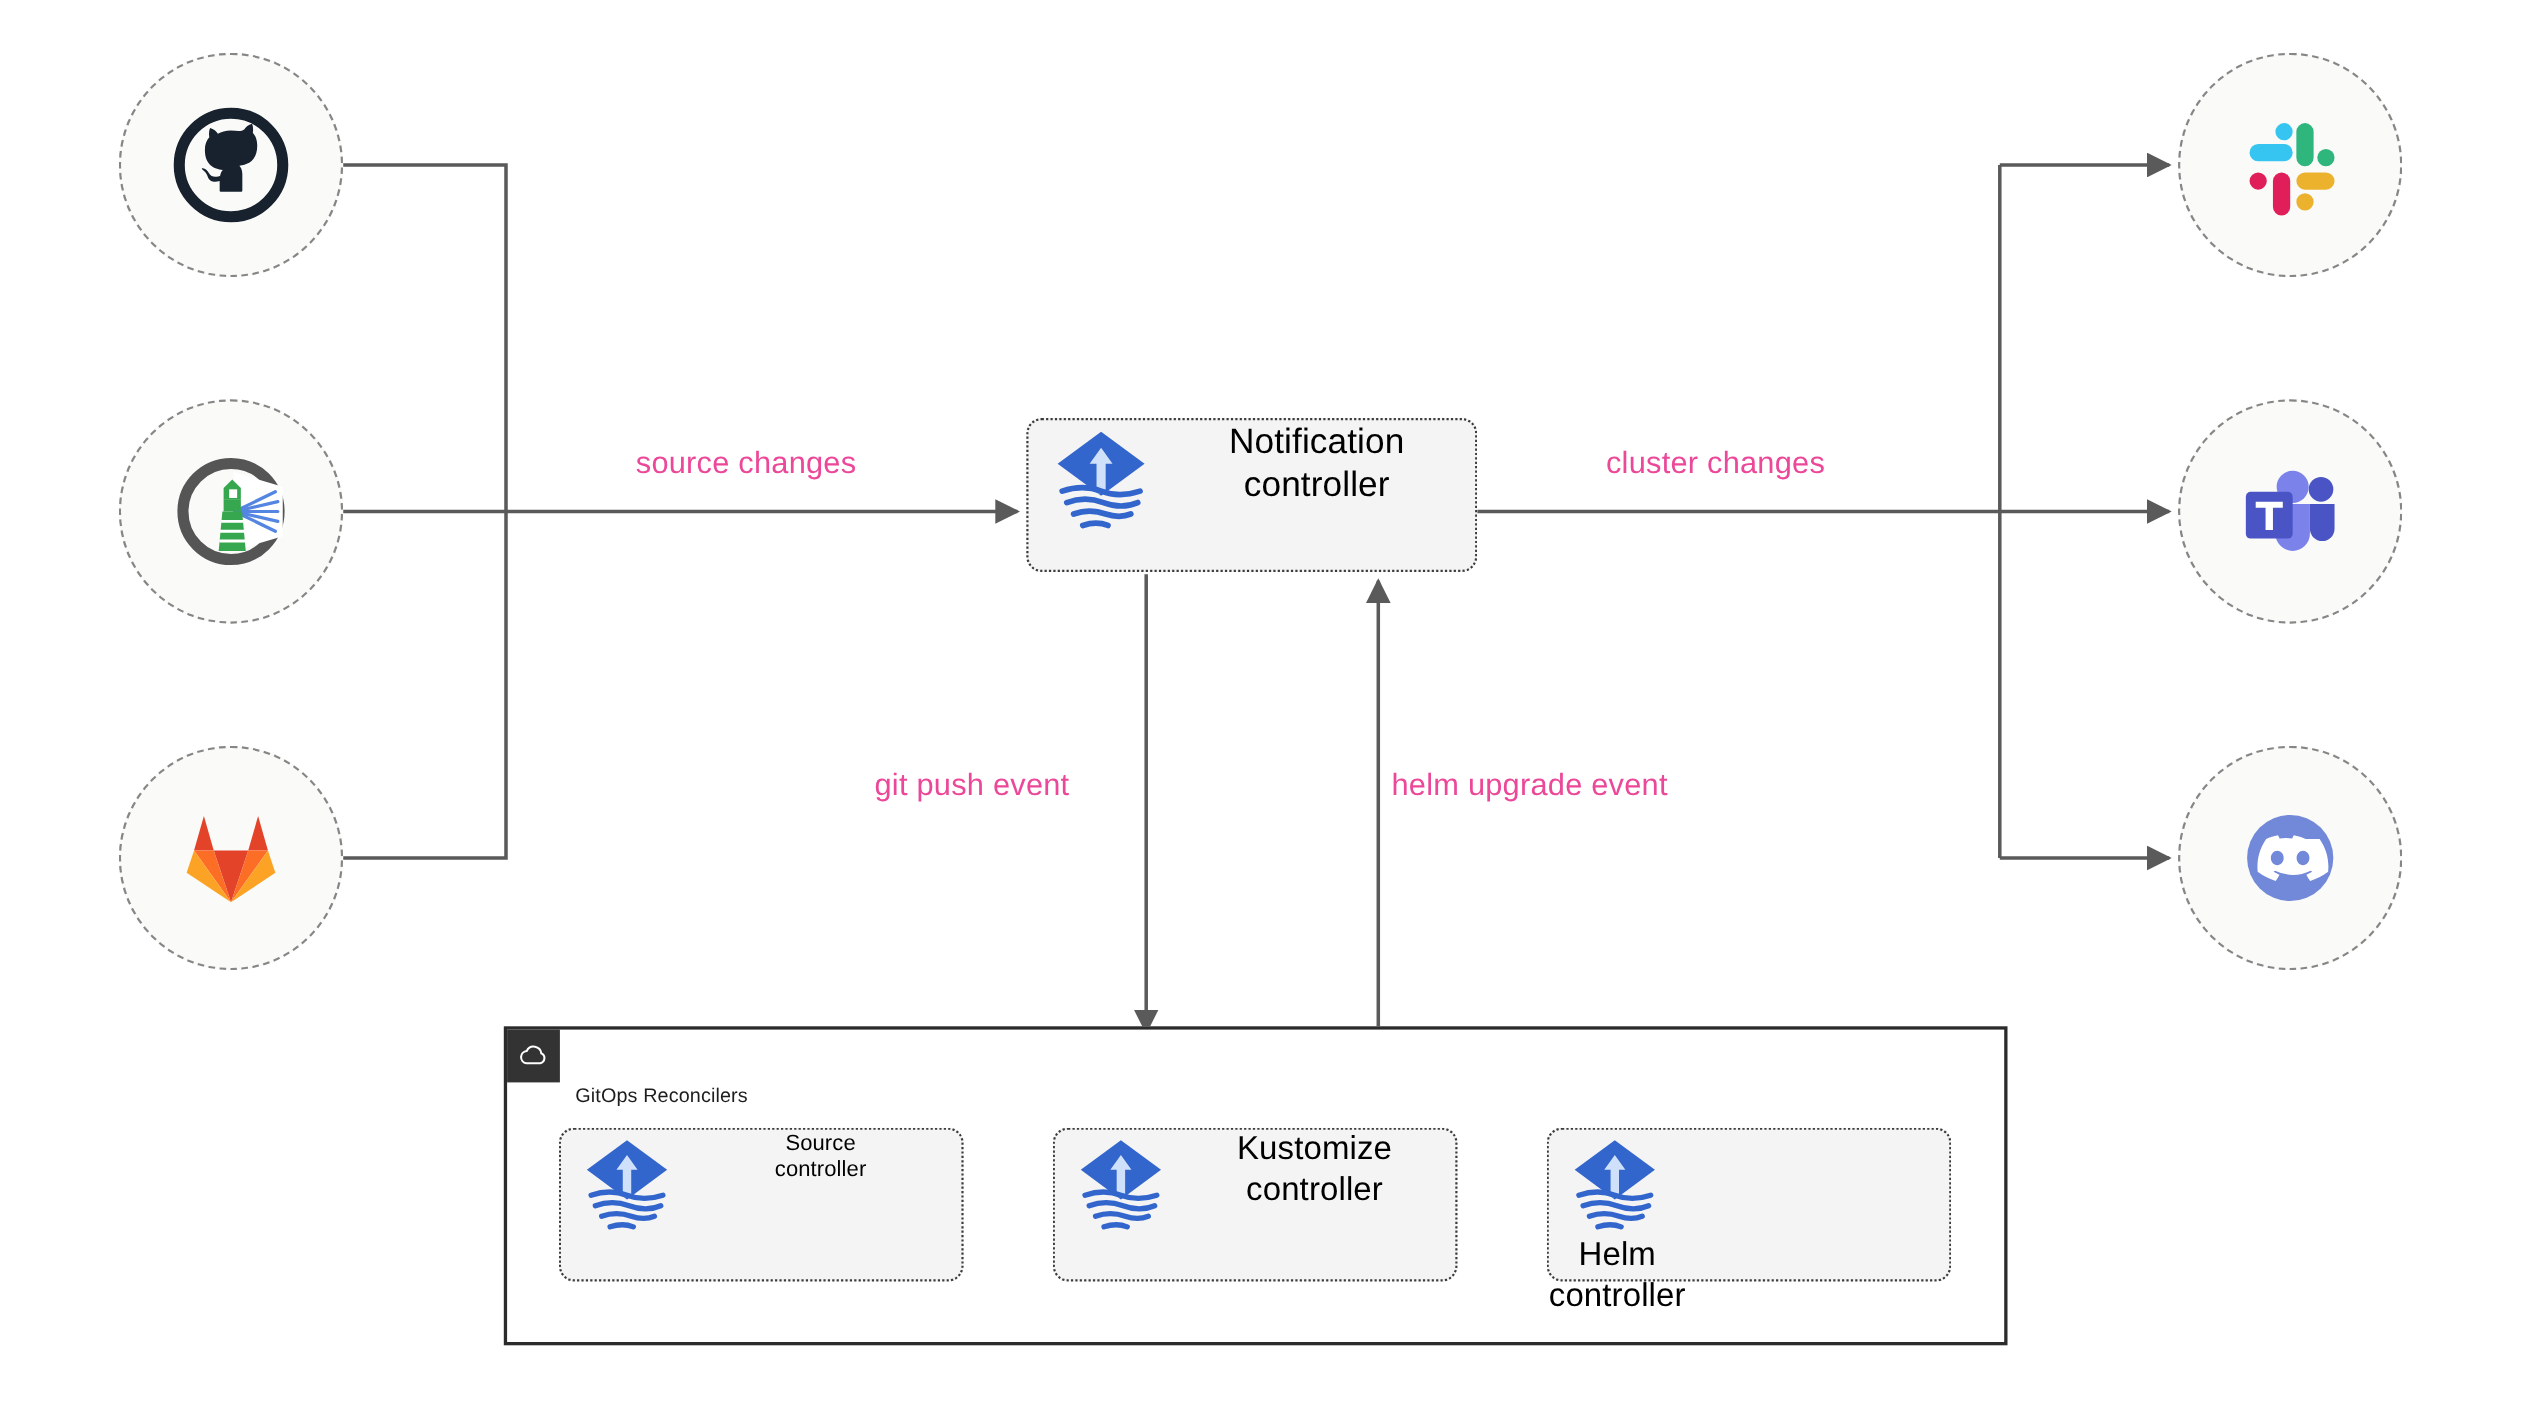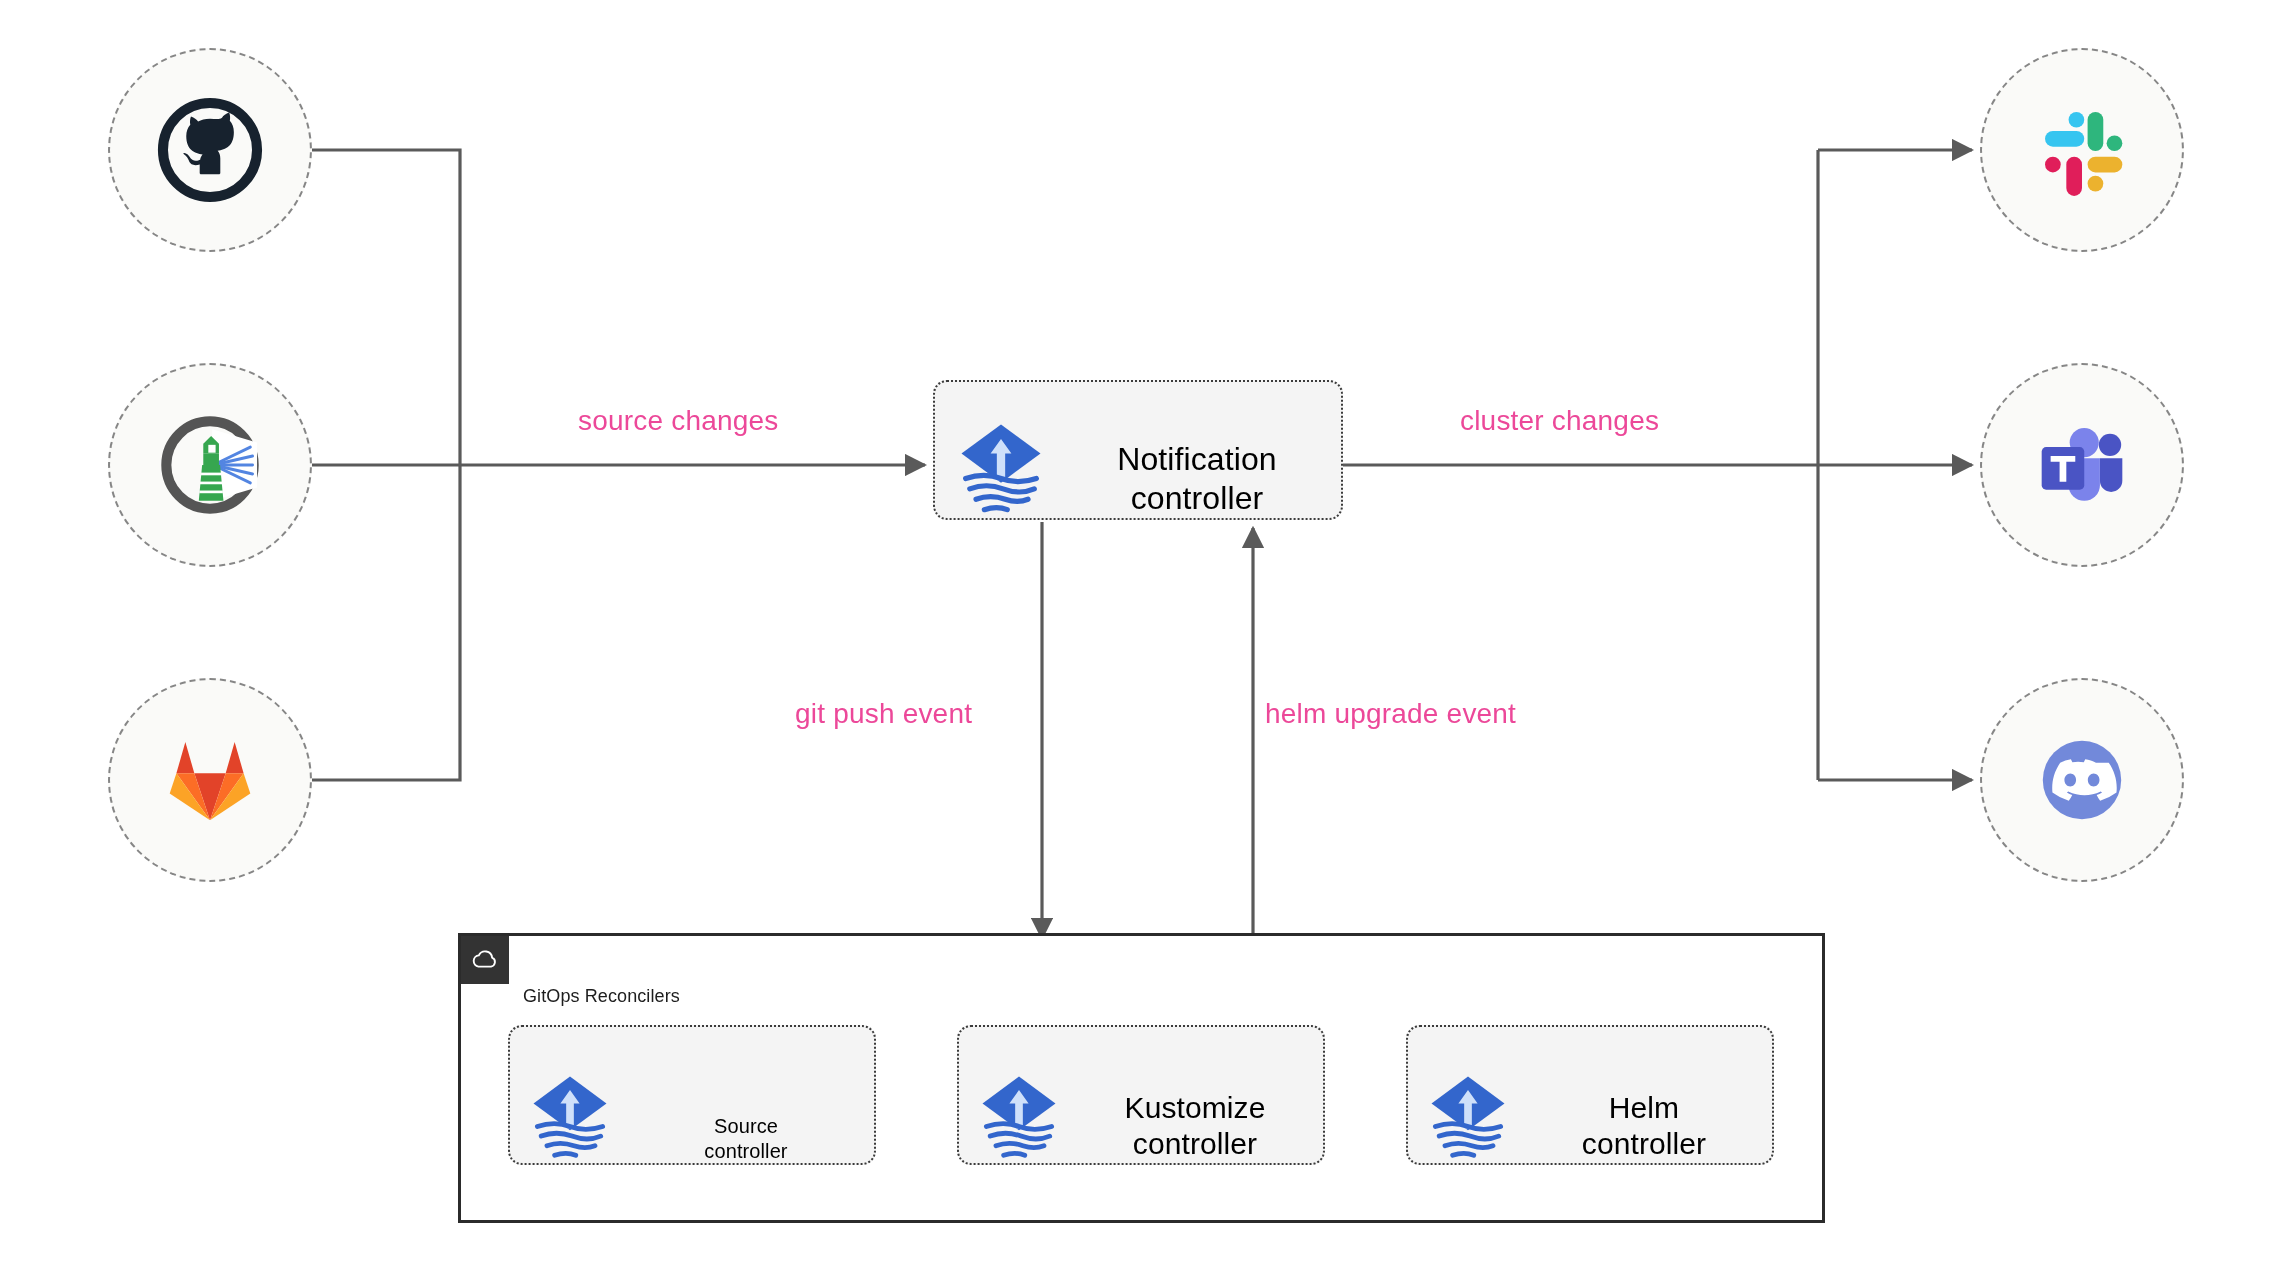--- a/index.html
+++ b/index.html
@@ -48,21 +48,21 @@
   .node-circle svg { width: 100%; height: 100%; display: block; }
 
   
   .proc-box {
     position: absolute;
     background: #f4f4f4;
     border: 2px dotted #3b3b3b;
     border-radius: 14px;
     box-sizing: border-box;
     display: flex;
-    align-items: flex-end;
+    align-items: flex-start;
     justify-content: flex-start;
   }
   .proc-icon {
     flex: 0 0 auto;
     display: flex;
     align-items: center;
     justify-content: center;
   }
   .proc-icon svg { display: block; }
   .proc-label {
@@ -294,21 +294,21 @@
           <path d="M20 72 Q 36 66 52 72 Q 68 78 82 72"></path>
           <path d="M26 82 Q 40 77 54 82 Q 66 86 76 82"></path>
           <path d="M34 92 Q 46 88 56 92"></path>
         </g>
       </svg>
     </span>
     <span class="proc-label" style="font-size:30px;">Kustomize
 controller</span>
   </div>
 
-  <div class="proc-box" style="left:1406px; top:1025px; width:368px; height:140px;">
+  <div class="proc-box" style="left:1406px; top:1025px; width:368px; height:140px;flex-direction:column;">
     <span class="proc-icon" style="width:96px; height:96px; margin-left:12px;">
       <svg viewBox="0 0 100 100" width="96" height="96" aria-hidden="true">
         <path fill="#3366cc" d="M50 10 L88 38 L50 66 L12 38 Z"></path>
         <path fill="#cfe0fa" d="M50 24 L60 38 L54 38 L54 64 L46 64 L46 38 L40 38 Z"></path>
         <g stroke="#3366cc" stroke-width="5" stroke-linecap="round" fill="none">
           <path d="M16 62 Q 34 56 50 62 Q 66 68 84 62"></path>
           <path d="M20 72 Q 36 66 52 72 Q 68 78 82 72"></path>
           <path d="M26 82 Q 40 77 54 82 Q 66 86 76 82"></path>
           <path d="M34 92 Q 46 88 56 92"></path>
         </g>

